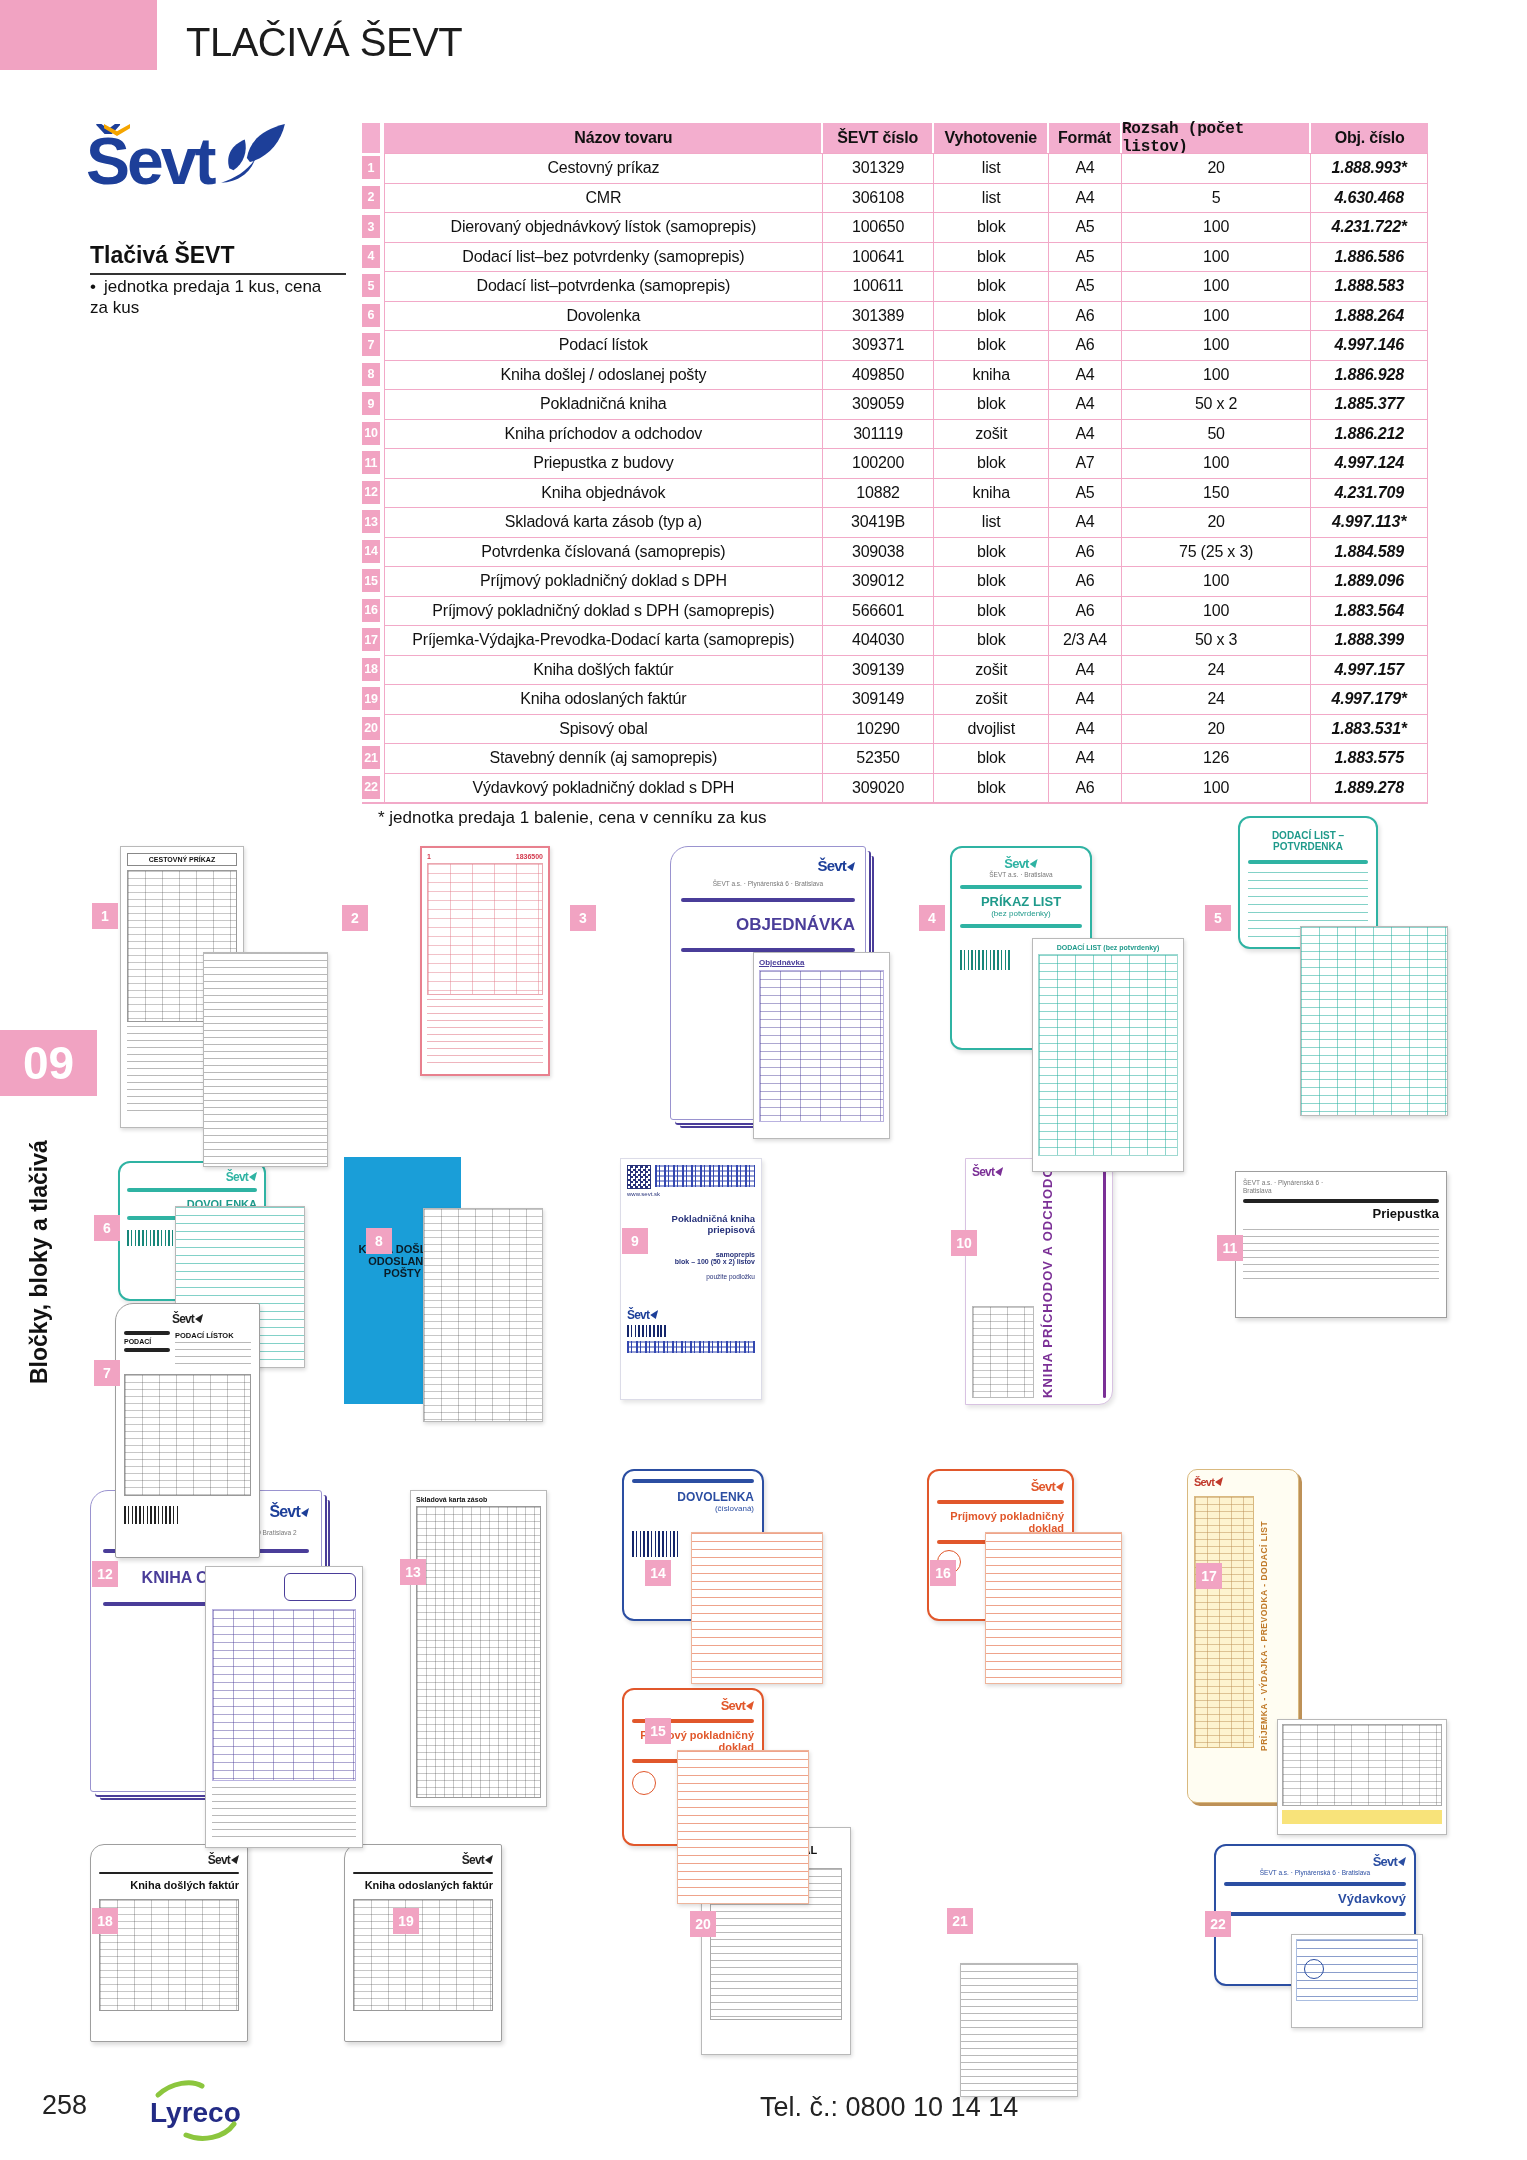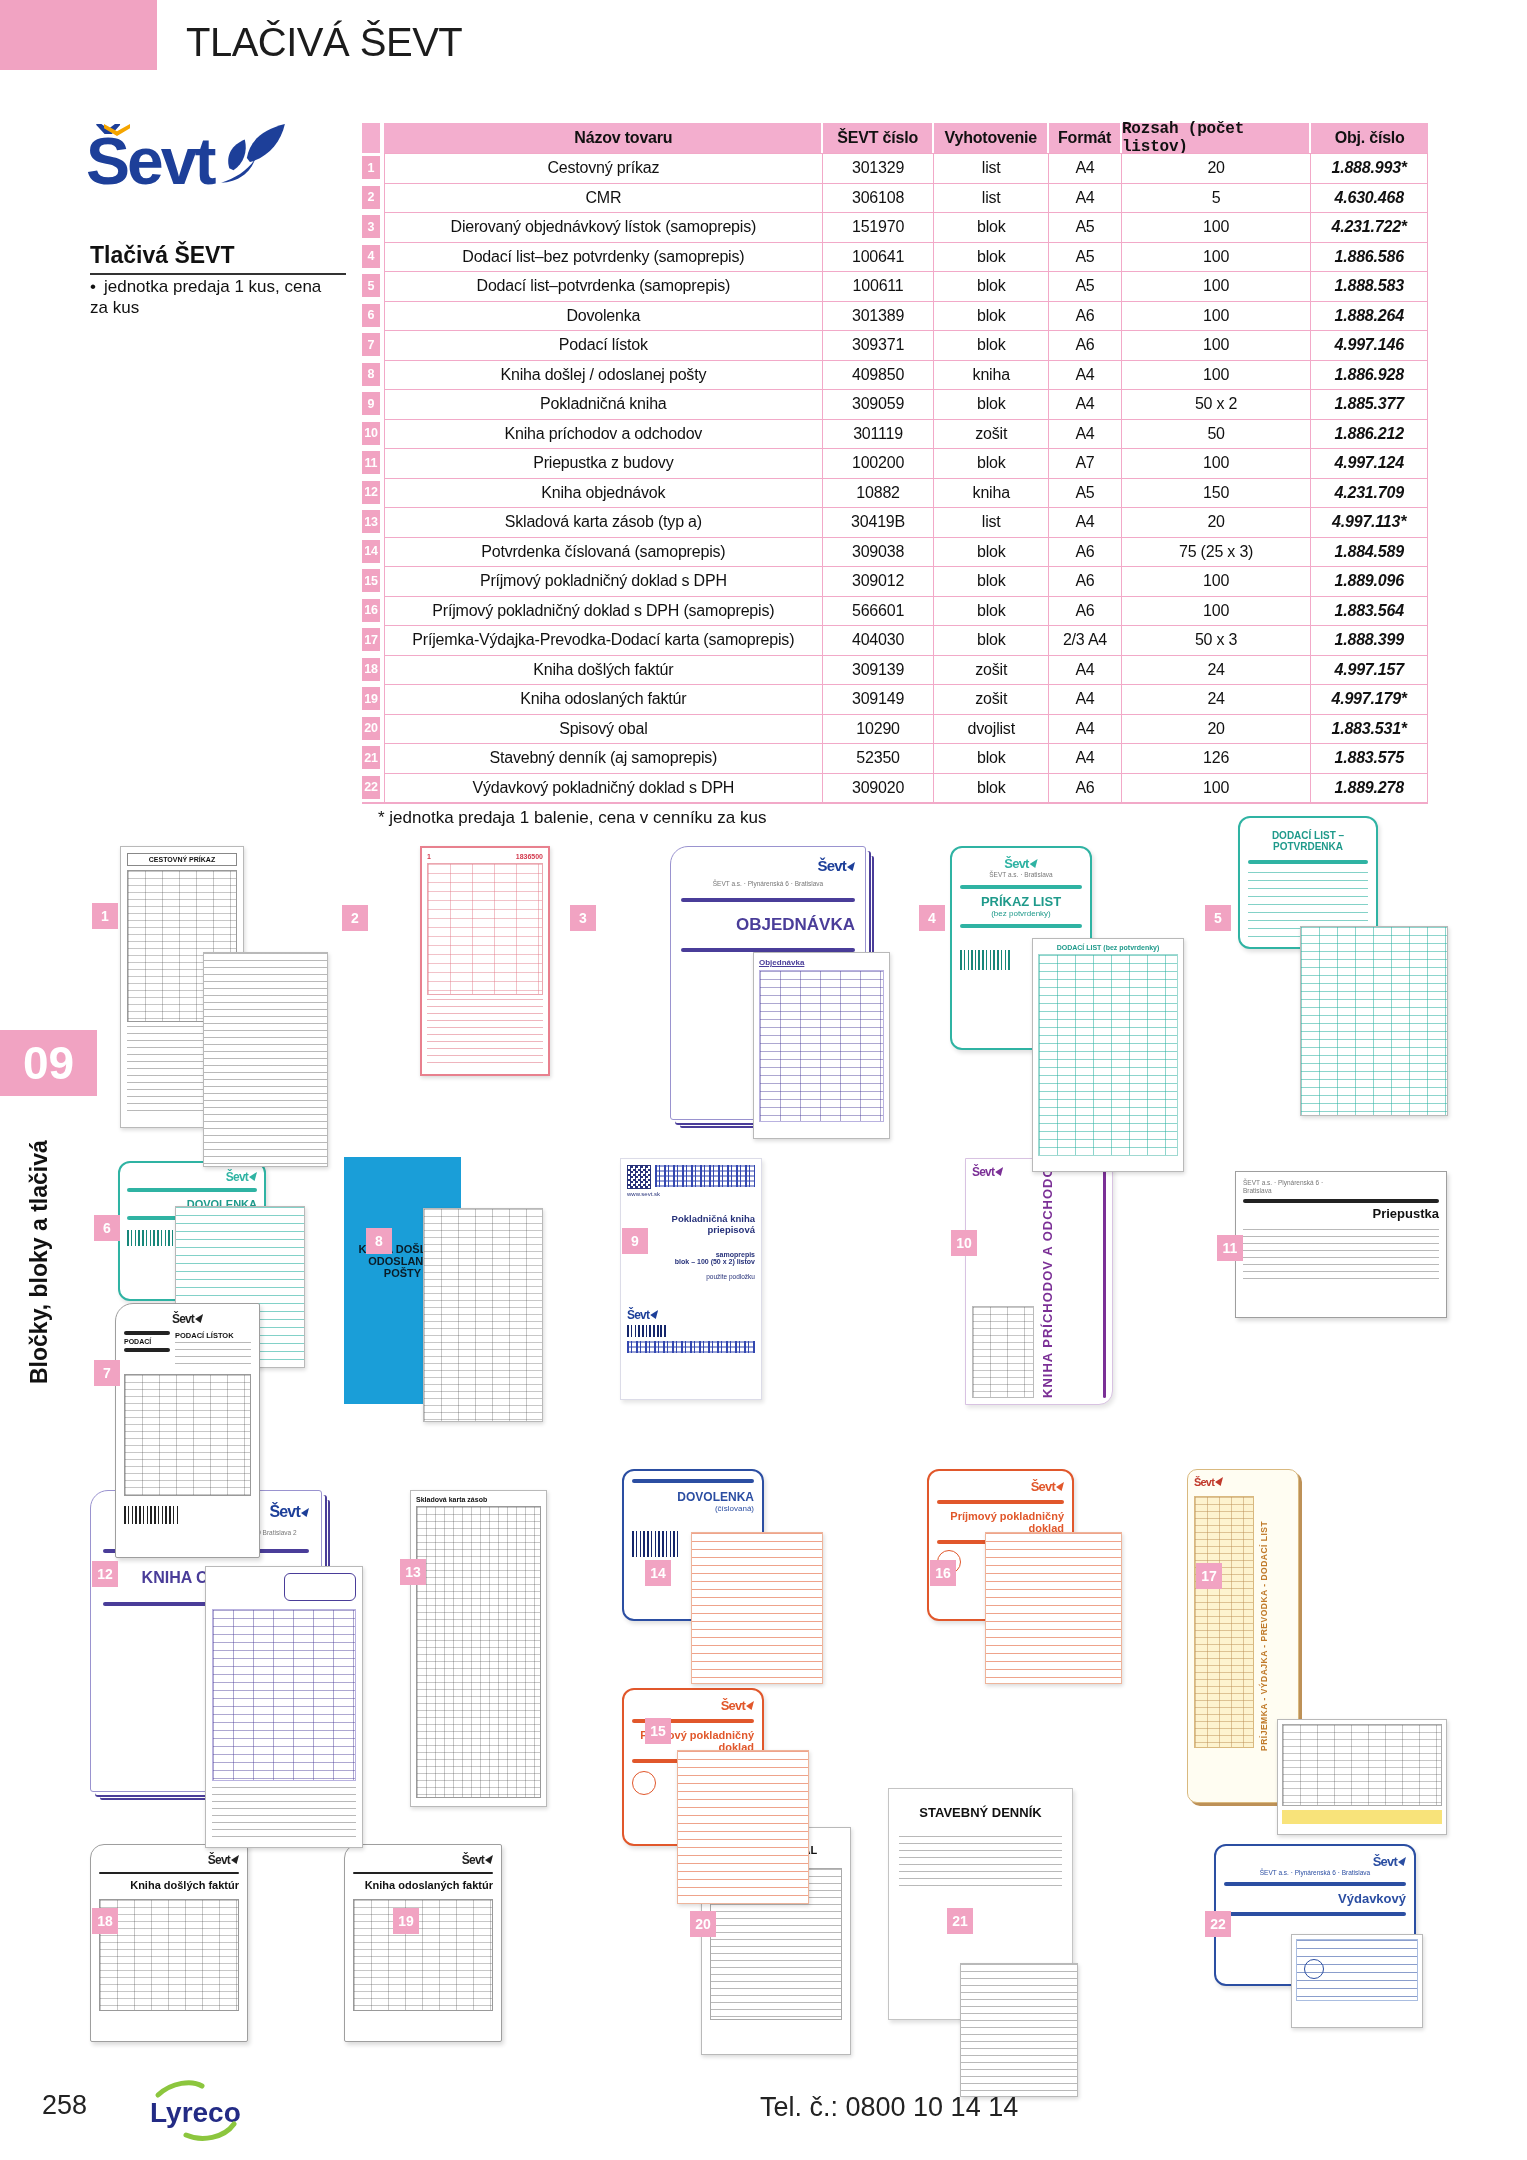--- a/index.html
+++ b/index.html
@@ -161,21 +161,21 @@
           <div class="c fmt">A4</div>
           <div class="c roz">5</div>
           <div class="c obj">4.630.468</div>
         </div>
 
         <div class="trow">
           <div class="c num">
             <span class="numchip">3</span>
           </div>
           <div class="c name">Dierovaný objednávkový lístok (samoprepis)</div>
-          <div class="c sevt">151970</div>
+          <div class="c sevt">100650</div>
           <div class="c vyh">blok</div>
           <div class="c fmt">A5</div>
           <div class="c roz">100</div>
           <div class="c obj">4.231.722*</div>
         </div>
 
         <div class="trow">
           <div class="c num">
             <span class="numchip">4</span>
           </div>
@@ -611,24 +611,20 @@
     <div class="bar dark" style="margin-top:5px;height:2px;"></div>
     <div class="card-title" style="font-size:11px;margin-top:5px;">Kniha odoslaných faktúr</div>
     <div class="micro-grid-gray" style="height:110px;margin-top:8px;border:1px solid #999;"></div>
   </div>
 
   <div class="card sheet" style="left:701px;top:1827px;width:150px;height:228px;padding:8px;">
     <div style="font-size:11px;font-weight:bold;text-align:center;margin-top:8px;">SPISOVÝ OBAL</div>
     <div class="micro-rows-gray" style="height:150px;margin-top:12px;border:1px solid #aaa;"></div>
   </div>
 
-  <div class="card" style="left:888px;top:1788px;width:185px;height:232px;border:1px solid #c4c4c4;box-shadow:2px 3px 4px rgba(0,0,0,.12);padding:10px;">
-    <div style="font-size:13px;font-weight:bold;text-align:center;margin-top:6px;">STAVEBNÝ DENNÍK</div>
-    <div class="micro-rows-gray" style="height:54px;margin-top:16px;"></div>
-  </div>
   <div class="card sheet micro-rows-gray" style="left:960px;top:1963px;width:118px;height:134px;z-index:6;"></div>
 
   <div class="card pad-blue" style="left:1214px;top:1844px;width:202px;height:142px;padding:8px;">
     <div style="text-align:right;color:#2B4EA2;font-size:13px;"><span class="mini-sevt">Ševt</span></div>
     <div class="tiny" style="text-align:center;color:#2B4EA2;">ŠEVT a.s. · Plynárenská 6 · Bratislava</div>
     <div class="bar blue" style="margin-top:5px;"></div>
     <div class="card-title" style="color:#2B4EA2;font-size:13px;margin-top:6px;">Výdavkový</div>
     <div class="bar blue" style="margin-top:6px;"></div>
   </div>
   <div class="card sheet" style="left:1291px;top:1934px;width:132px;height:94px;z-index:6;padding:4px;">

